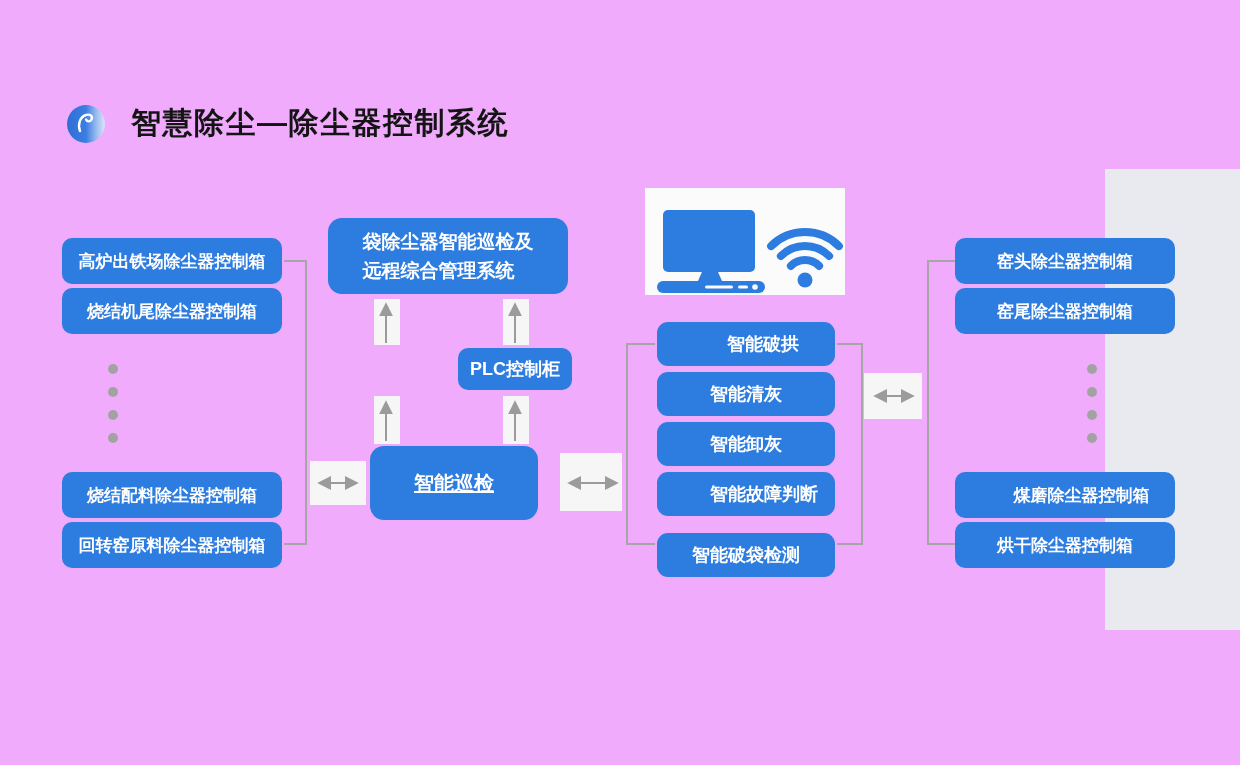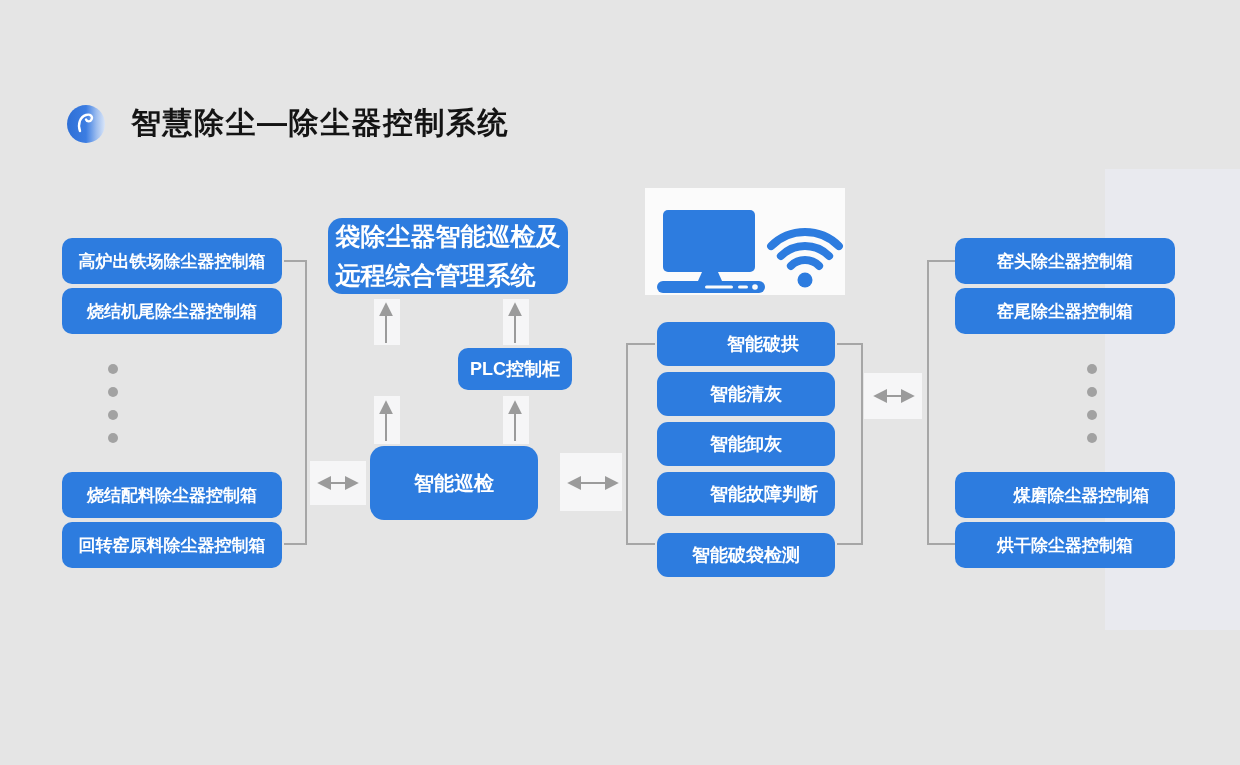--- a/index.html
+++ b/index.html
@@ -1,33 +1,33 @@
 <!DOCTYPE html>
 <html><head>
 <meta charset="utf-8">
 <style>
   html,body{margin:0;padding:0;background:#ffffff;}
   .canvas{
-    position:relative;width:1240px;height:765px;background:#e5e5e5;overflow:hidden;
+    position:relative;width:1240px;height:765px;background:#f0abfc;overflow:hidden;
     font-family:"Liberation Sans","DejaVu Sans",sans-serif;
   }
   .right-panel{position:absolute;left:1105px;top:169px;width:135px;height:461px;background:#e9eaef;}
   .logo{position:absolute;left:66px;top:104px;width:40px;height:40px;}
   .page-title{position:absolute;left:131px;top:103px;margin:0;font-size:30px;font-weight:bold;
     color:#141414;letter-spacing:1.5px;white-space:nowrap;}
   .connectors{position:absolute;left:0;top:0;pointer-events:none;}
   .node{position:absolute;background:#2d7cdf;color:#ffffff;display:flex;align-items:center;
     justify-content:center;font-weight:bold;box-sizing:border-box;text-align:center;white-space:nowrap;}
   .side-box{width:220px;height:46px;border-radius:10px;font-size:17px;}
   .fn-box{width:178px;height:44px;border-radius:11px;font-size:18px;}
-  .mgmt-box{left:328px;top:218px;width:240px;height:76px;border-radius:14px;font-size:25px;line-height:1.55;}
+  .mgmt-box{left:328px;top:218px;width:240px;height:76px;border-radius:14px;font-size:19px;line-height:1.55;}
   .mgmt-box .mgmt-lines{text-align:left;}
   .mgmt-box span{display:block;}
   .cab-box{top:348px;height:42px;border-radius:10px;font-size:18px;}
-  .patrol-box{left:370px;top:446px;width:168px;height:74px;border-radius:14px;font-size:20px;}
+  .patrol-box{left:370px;top:446px;width:168px;height:74px;border-radius:14px;font-size:20px;text-decoration:underline;}
   .dots{position:absolute;display:flex;flex-direction:column;gap:13px;}
   .dot{width:10px;height:10px;border-radius:50%;background:#a2a2a2;}
   .device-card{position:absolute;left:645px;top:188px;width:200px;height:107px;background:#fbfbfb;}
 </style>
 </head>
 <body>
 
 <div class="canvas">
 
   <div class="right-panel"></div>

